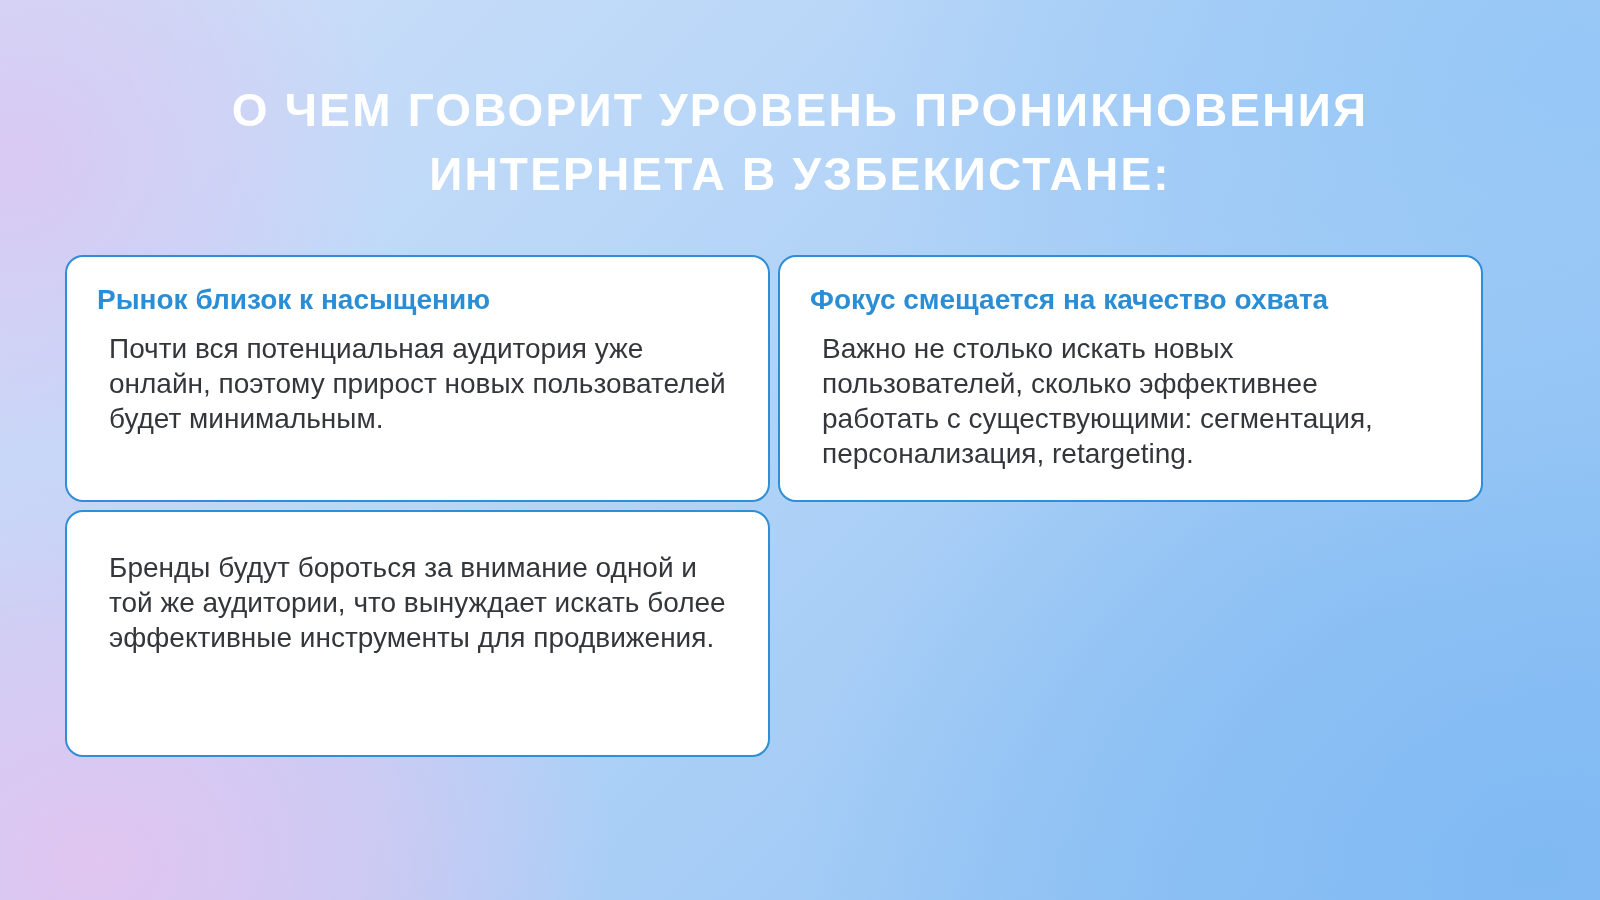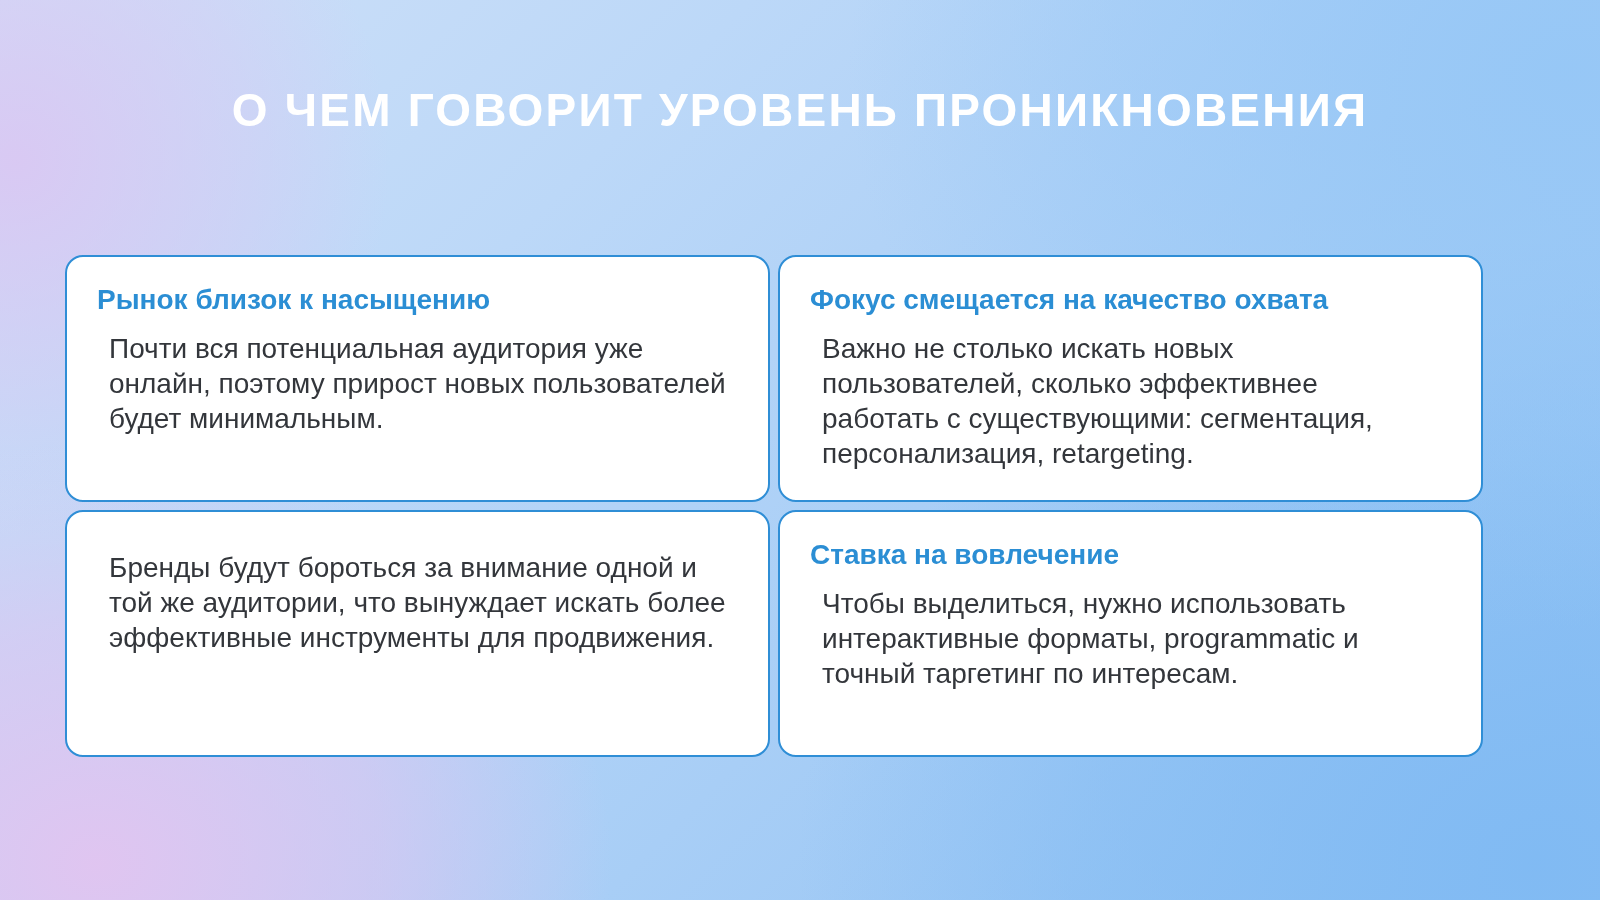--- a/index.html
+++ b/index.html
@@ -86,37 +86,34 @@
     margin: 12px;
   }
 </style>
 </head>
 <body>
 
 <div class="slide">
 
   <div class="title-block">
     <span class="title-line">О ЧЕМ ГОВОРИТ УРОВЕНЬ ПРОНИКНОВЕНИЯ</span>
+    <span class="title-line">ИНТЕРНЕТА В УЗБЕКИСТАНЕ:</span>
   </div>
 
   <div class="cards-grid">
 
     <div class="card">
       <p class="card-title">Рынок близок к насыщению</p>
       <p class="card-body">Почти вся потенциальная аудитория уже онлайн, поэтому прирост новых пользователей будет минимальным.</p>
     </div>
 
     <div class="card">
       <p class="card-title">Фокус смещается на качество охвата</p>
       <p class="card-body">Важно не столько искать новых пользователей, сколько эффективнее работать с существующими: сегментация, персонализация, retargeting.</p>
     </div>
 
     <div class="card">
       <p class="card-body">Бренды будут бороться за внимание одной и той же аудитории, что вынуждает искать более эффективные инструменты для продвижения.</p>
     </div>
 
-    <div class="card">
-      <p class="card-title">Ставка на вовлечение</p>
-      <p class="card-body">Чтобы выделиться, нужно использовать интерактивные форматы, programmatic и точный таргетинг по интересам.</p>
-    </div>
 
   </div>
 </div>
 
 </body></html>

